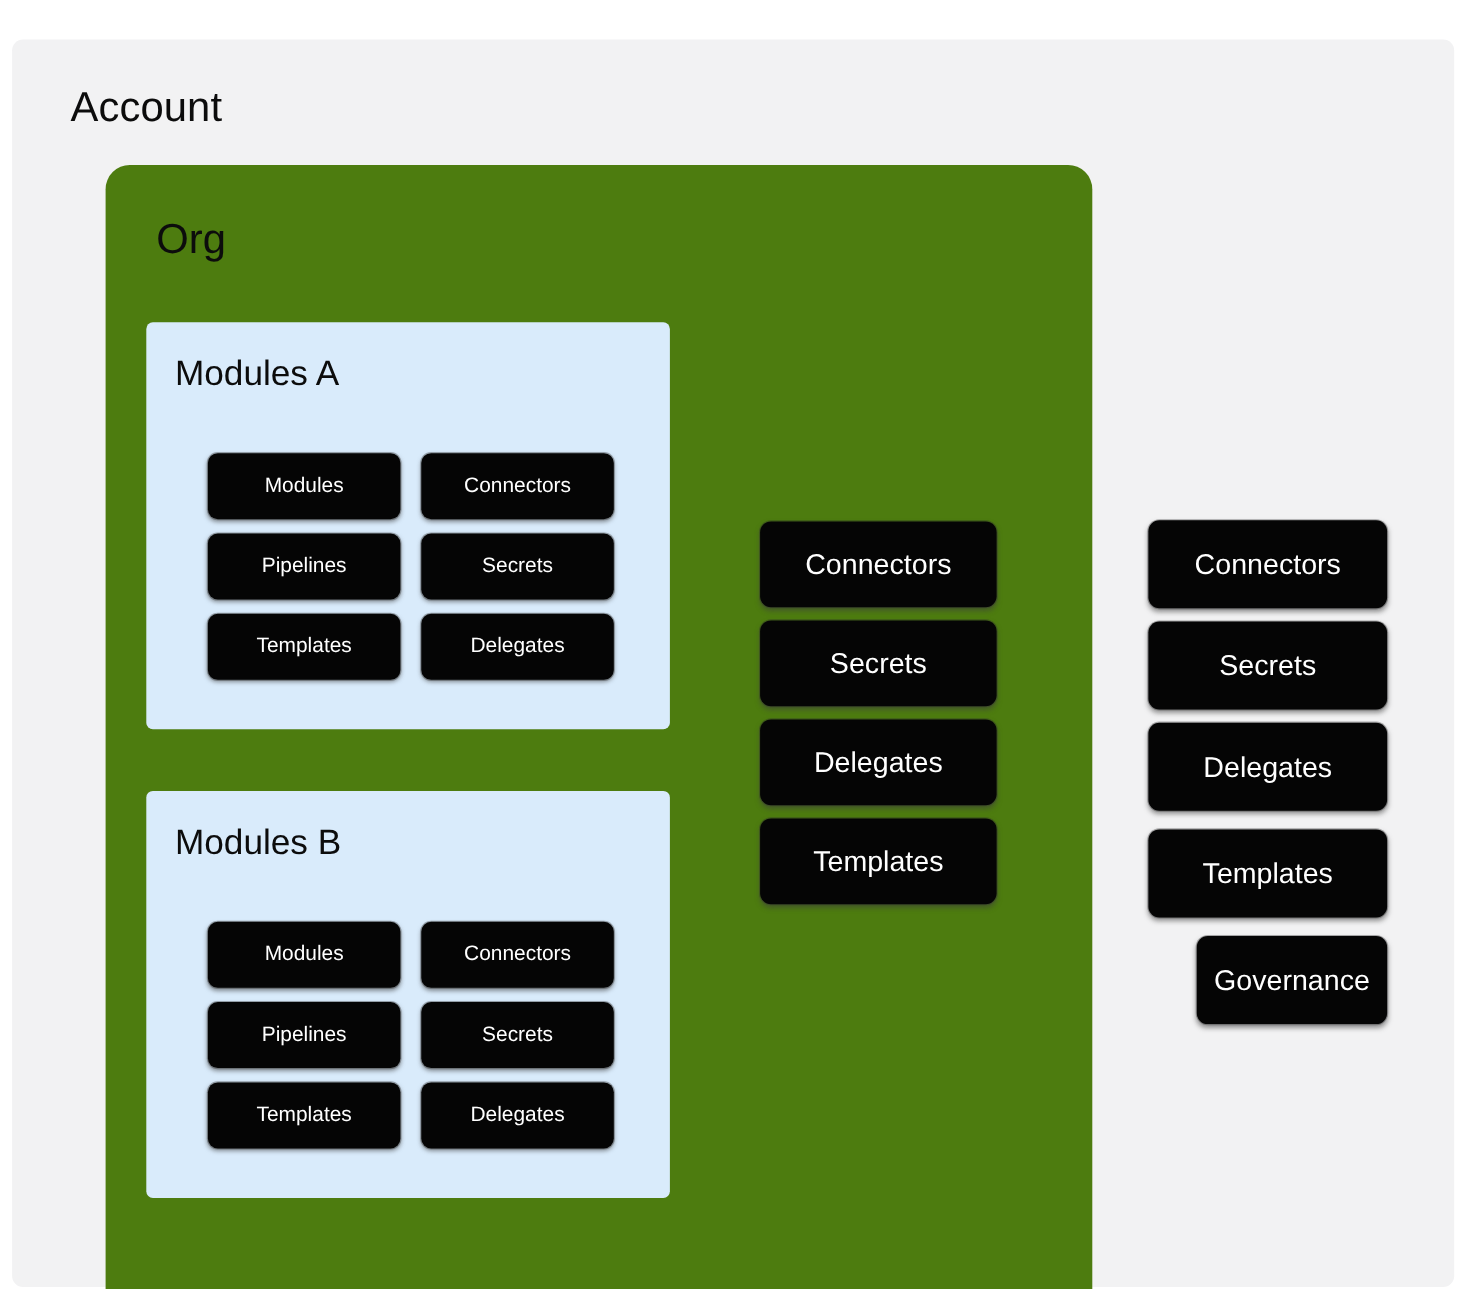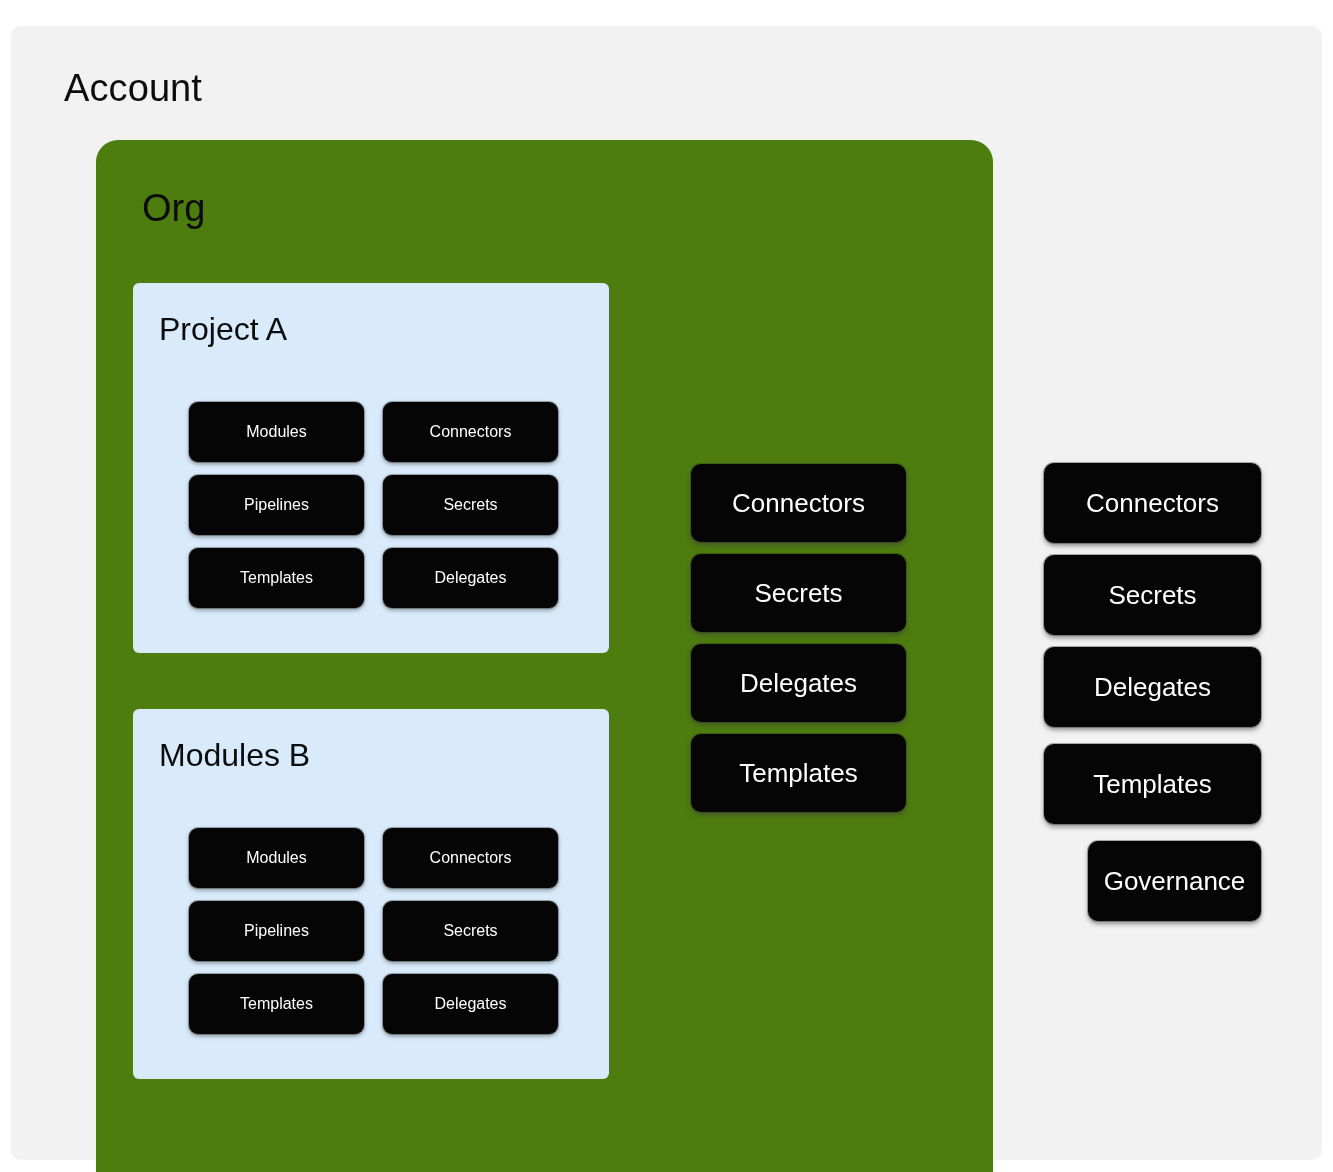--- a/index.html
+++ b/index.html
@@ -20,21 +20,21 @@
     position: relative;
     width: 1333px;
     height: 1172px;
     background: #ffffff;
   }
 
   
   .account-panel {
     position: absolute;
     left: 11px;
-    top: 26px;
+    top: 36px;
     width: 1311px;
     height: 1134px;
     background: #f2f2f3;
     border-radius: 10px;
   }
 
   .account-title {
     position: absolute;
     left: 53px;
     top: 38px;
@@ -105,21 +105,21 @@
     width: 175px;
     height: 60px;
     background: #050505;
     border-radius: 9px;
     box-shadow: 0 2px 4px rgba(60,60,60,0.55),
                 0 0 0 1px rgba(40,40,40,0.35);
     display: flex;
     align-items: center;
     justify-content: center;
     color: #ffffff;
-    font-size: 16px;
+    font-size: 19px;
     line-height: 24px;
     font-weight: 400;
     white-space: nowrap;
     user-select: none;
   }
 
   
   .stack {
     position: absolute;
     display: flex;
@@ -168,21 +168,21 @@
 
   <div class="account-panel">
 
     <div class="account-title">Account</div>
 
     <div class="org-panel">
 
       <div class="org-title">Org</div>
 
       <div class="project-panel project-a">
-        <div class="project-title">Project A</div>
+        <div class="project-title">Modules A</div>
         <div class="chip-grid">
           <div class="chip">Modules</div>
           <div class="chip">Connectors</div>
           <div class="chip">Pipelines</div>
           <div class="chip">Secrets</div>
           <div class="chip">Templates</div>
           <div class="chip">Delegates</div>
         </div>
       </div>
 

